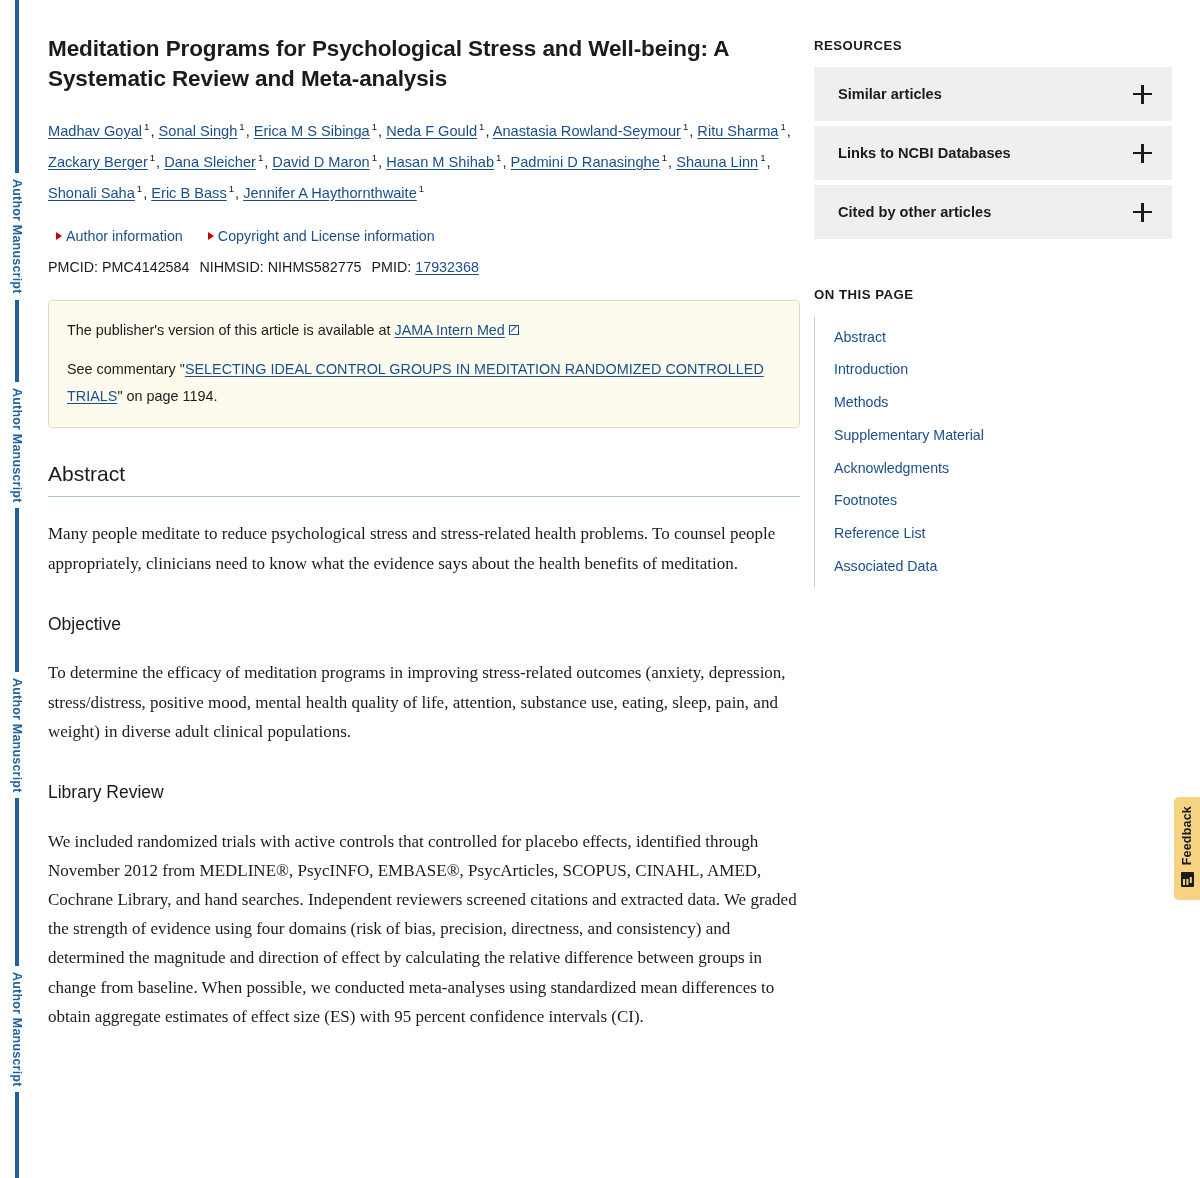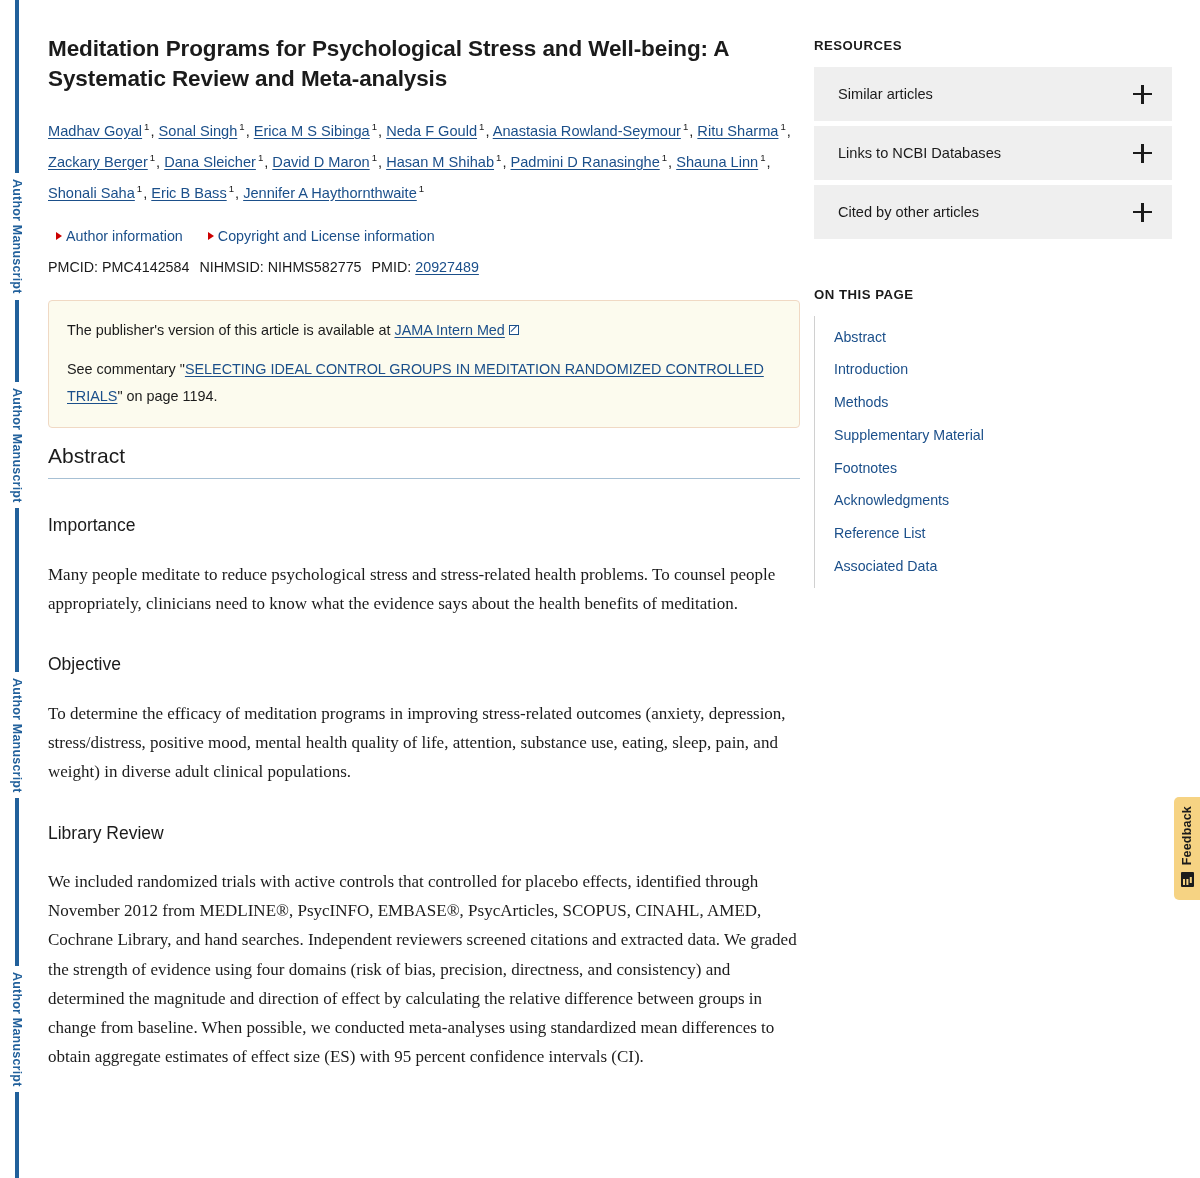--- a/index.html
+++ b/index.html
@@ -131,21 +131,21 @@
     text-decoration: underline;
     text-underline-offset: 2px;
   }
 
   
   .notice {
     background: #fcfbee;
     border: 1px solid #f0d9c4;
     border-radius: 4px;
     padding: 16px 18px 18px 18px;
-    margin-bottom: 16px;
+    margin-bottom: 34px;
   }
   .notice p {
     margin: 0 0 12px 0;
     font-size: 14.4px;
     line-height: 1.85;
     color: #1b1b1b;
   }
   .notice p:last-child { margin-bottom: 0; }
   .notice a {
     color: #1b4f8a;
@@ -217,21 +217,21 @@
     height: 54px;
     display: flex;
     align-items: center;
     justify-content: space-between;
     padding: 0 20px 0 24px;
     margin-bottom: 5px;
     cursor: pointer;
   }
   .res-label {
     font-size: 14.6px;
-    font-weight: 400;
+    font-weight: 700;
     color: #1b1b1b;
   }
   .plus-icon {
     position: relative;
     width: 19px; height: 19px;
     flex: 0 0 auto;
   }
   .plus-icon::before, .plus-icon::after {
     content: "";
     position: absolute;
@@ -333,35 +333,34 @@
       <a href="#"><span class="tri"></span><span>Author information</span></a>
       <a href="#"><span class="tri"></span><span>Copyright and License information</span></a>
     </div>
 
     <div class="id-line">
       <span>PMCID:</span>
       <span>PMC4142584</span><span class="sep"></span>
       <span>NIHMSID:</span>
       <span>NIHMS582775</span><span class="sep"></span>
       <span>PMID:</span>
-      <a href="#">20927489</a>
+      <a href="#">17932368</a>
     </div>
 
     <div class="notice">
       <p>
         <span>The publisher's version of this article is available at </span><a href="#">JAMA Intern Med</a><span class="ext-icon"></span>
       </p>
       <p>
         <span>See commentary "</span><a href="#">SELECTING IDEAL CONTROL GROUPS IN MEDITATION RANDOMIZED CONTROLLED TRIALS</a><span>" on page 1194.</span>
       </p>
     </div>
 
     <h2 class="section-title">Abstract</h2>
 
-    <h3 class="sub-head">Importance</h3>
     <p class="body-text">Many people meditate to reduce psychological stress and stress-related health problems. To counsel people appropriately, clinicians need to know what the evidence says about the health benefits of meditation.</p>
 
     <h3 class="sub-head">Objective</h3>
     <p class="body-text">To determine the efficacy of meditation programs in improving stress-related outcomes (anxiety, depression, stress/distress, positive mood, mental health quality of life, attention, substance use, eating, sleep, pain, and weight) in diverse adult clinical populations.</p>
 
     <h3 class="sub-head">Library Review</h3>
     <p class="body-text">We included randomized trials with active controls that controlled for placebo effects, identified through November 2012 from MEDLINE®, PsycINFO, EMBASE®, PsycArticles, SCOPUS, CINAHL, AMED, Cochrane Library, and hand searches. Independent reviewers screened citations and extracted data. We graded the strength of evidence using four domains (risk of bias, precision, directness, and consistency) and determined the magnitude and direction of effect by calculating the relative difference between groups in change from baseline. When possible, we conducted meta-analyses using standardized mean differences to obtain aggregate estimates of effect size (ES) with 95 percent confidence intervals (CI).</p>
 
   </div>
 
@@ -382,22 +381,22 @@
       <span class="plus-icon"></span>
     </div>
 
     <div class="aside-head otp-head">ON THIS PAGE</div>
 
     <nav class="toc">
       <a href="#">Abstract</a>
       <a href="#">Introduction</a>
       <a href="#">Methods</a>
       <a href="#">Supplementary Material</a>
+      <a href="#">Acknowledgments</a>
       <a href="#">Footnotes</a>
-      <a href="#">Acknowledgments</a>
       <a href="#">Reference List</a>
       <a href="#">Associated Data</a>
     </nav>
 
   </div>
 
   <div class="feedback">
     <span class="feedback-label">Feedback</span>
     <span class="feedback-icon"></span>
   </div>

